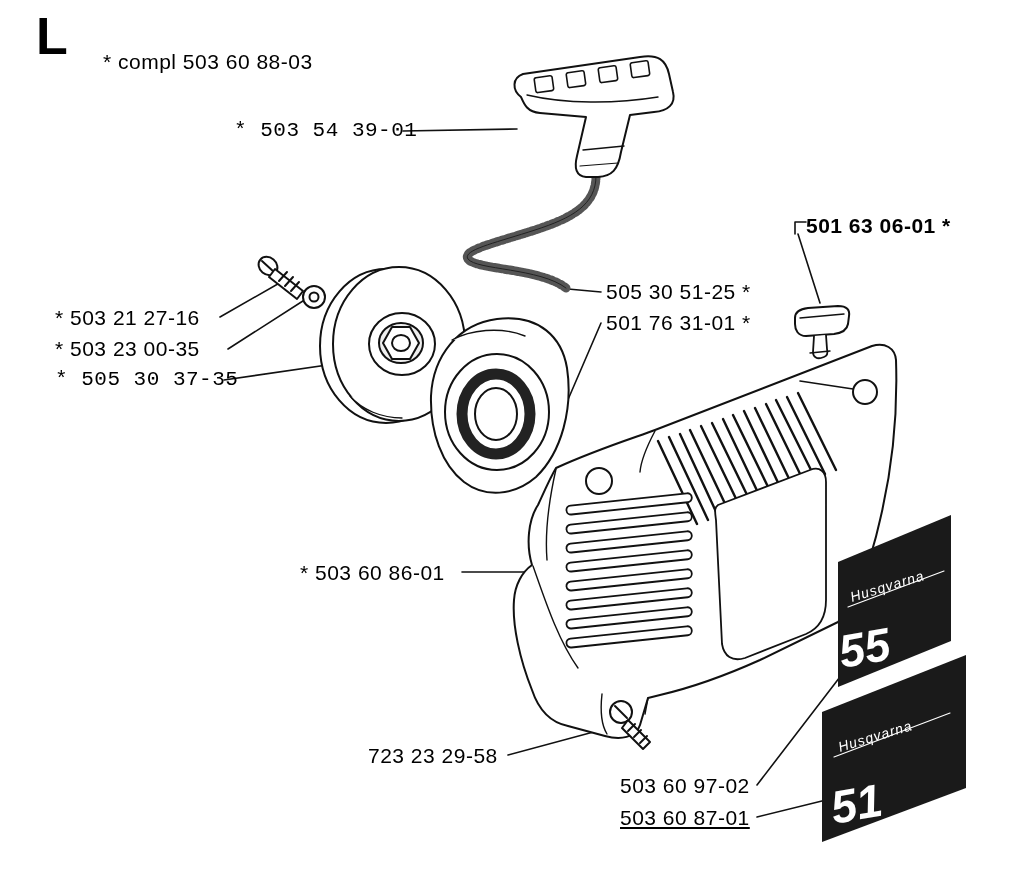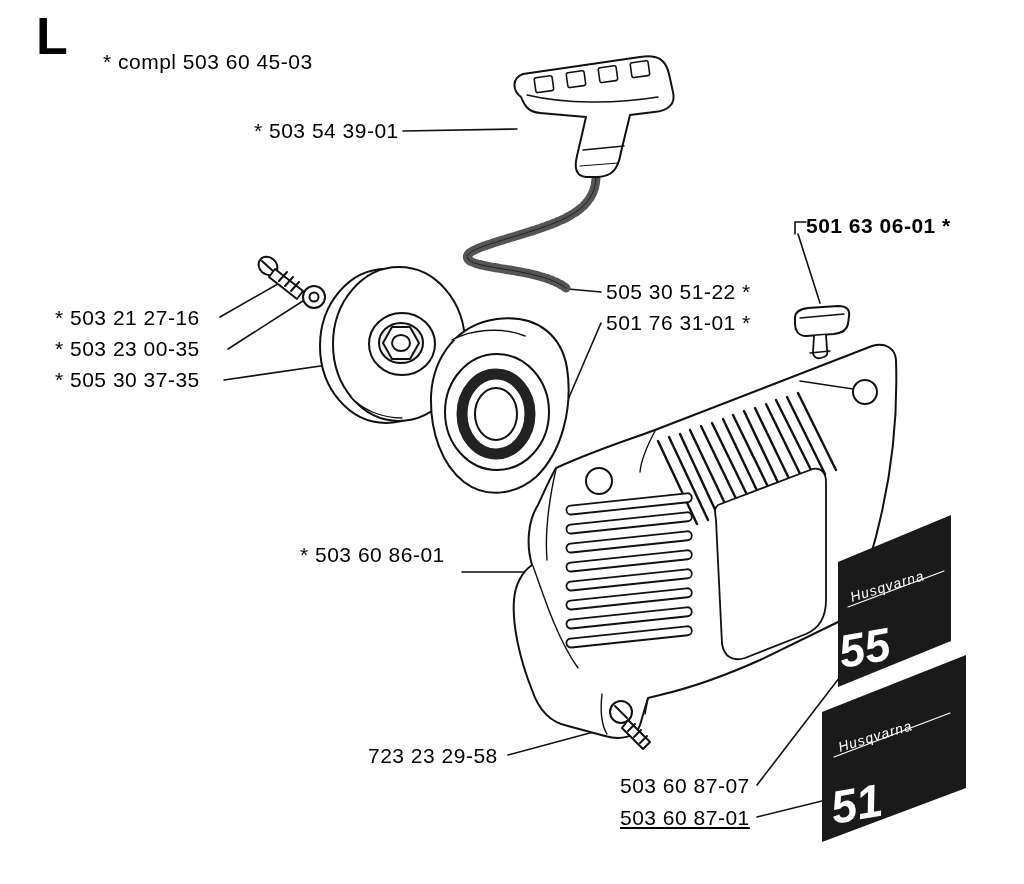--- a/index.html
+++ b/index.html
@@ -157,27 +157,27 @@
     <g>
       <polygon points="822,712 966,655 966,788 822,842" fill="#1a1a1a" stroke="none"></polygon>
       <line x1="834" y1="757" x2="950" y2="713" stroke="#fff" stroke-width="1.2"></line>
       <text x="840" y="752" transform="rotate(-17 840 752)" fill="#fff" stroke="none" font-size="14" font-style="italic" letter-spacing="1">Husqvarna</text>
       <text x="834" y="824" transform="rotate(-10 834 824)" fill="#fff" stroke="none" font-size="46" font-weight="bold" font-style="italic">51</text>
     </g>
   </svg>
 
   <div class="section-letter">L</div>
 
-  <div class="label" style="left:103px; top:50px;">* compl 503 60 45-03</div>
+  <div class="label" style="left:103px; top:50px;">* compl 503 60 88-03</div>
 
-  <div class="label" style="left:254px; top:119px;">* 503 54 39-01</div>
+  <div class="label" style="left:234px; top:119px;font-family:Liberation Mono, monospace;">* 503 54 39-01</div>
   <div class="label" style="left:806px; top:214px;font-weight:bold;">501 63 06-01 *</div>
-  <div class="label" style="left:606px; top:280px;">505 30 51-22 *</div>
+  <div class="label" style="left:606px; top:280px;">505 30 51-25 *</div>
   <div class="label" style="left:606px; top:311px;">501 76 31-01 *</div>
   <div class="label" style="left:55px;  top:306px;">* 503 21 27-16</div>
   <div class="label" style="left:55px;  top:337px;">* 503 23 00-35</div>
-  <div class="label" style="left:55px;  top:368px;">* 505 30 37-35</div>
-  <div class="label" style="left:300px; top:543px;">* 503 60 86-01</div>
+  <div class="label" style="left:55px;  top:368px;font-family:Liberation Mono, monospace;">* 505 30 37-35</div>
+  <div class="label" style="left:300px; top:561px;">* 503 60 86-01</div>
   <div class="label" style="left:368px; top:744px;">723 23 29-58</div>
-  <div class="label" style="left:620px; top:774px;">503 60 87-07</div>
+  <div class="label" style="left:620px; top:774px;">503 60 97-02</div>
   <div class="label" style="left:620px; top:806px;text-decoration:underline;">503 60 87-01</div>
 
 </div>
 
 </body></html>

